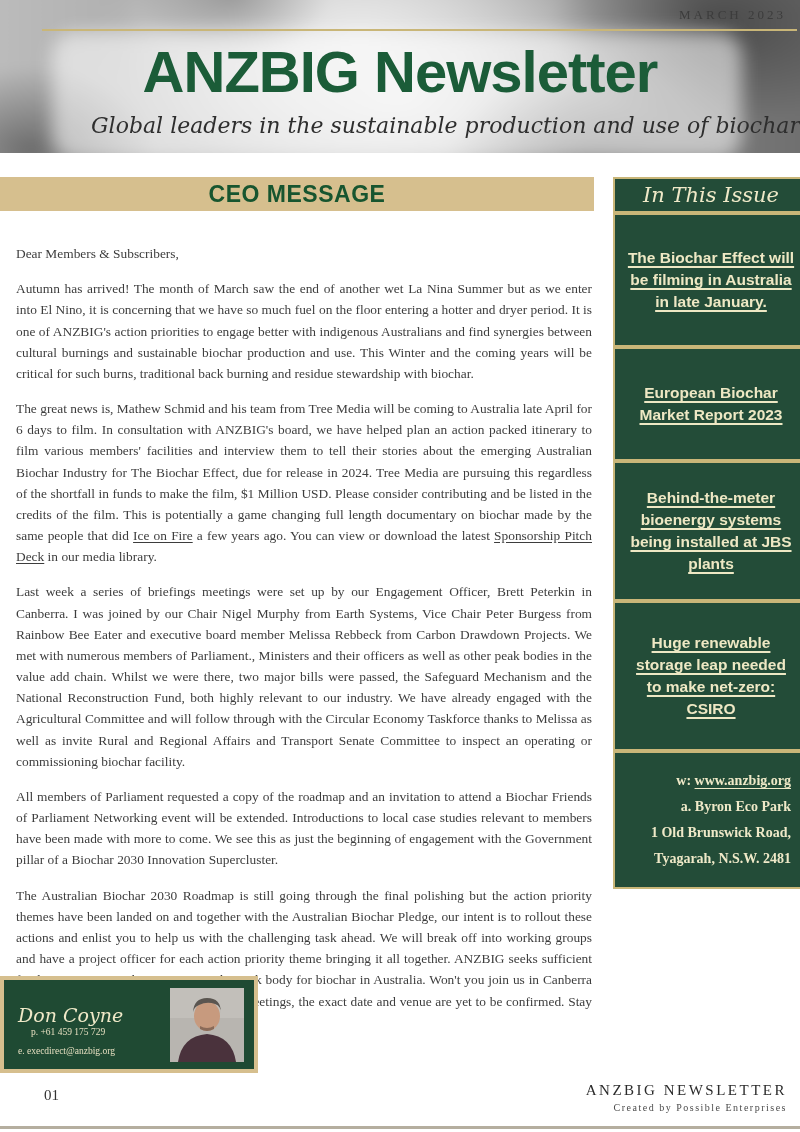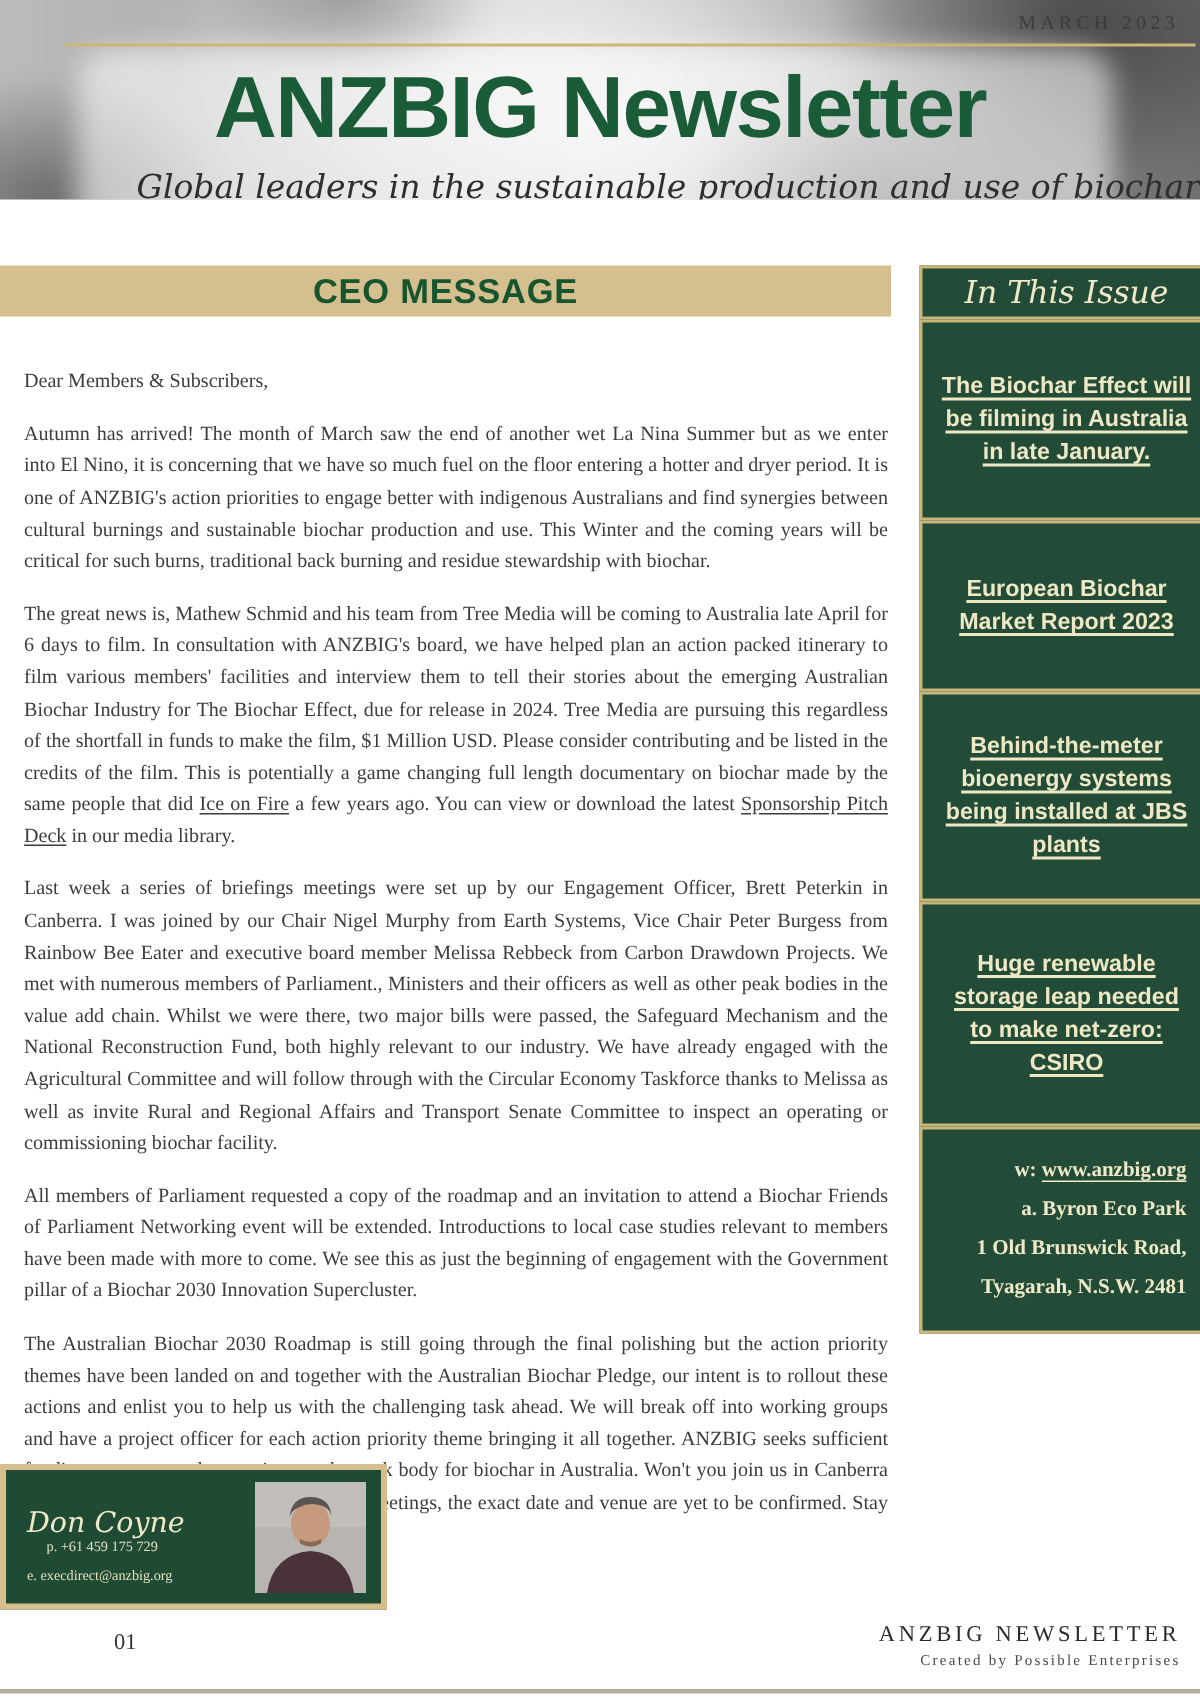--- a/index.html
+++ b/index.html
@@ -4,21 +4,21 @@
 <style>
   * { margin:0; padding:0; box-sizing:border-box; }
   html,body { background:#ffffff; }
   .page {
     position:relative; width:800px; height:1132px; margin:0 auto;
     background:#ffffff; overflow:hidden;
     font-family:"Liberation Serif", serif;
   }
 
   
-  .header { position:absolute; left:0; top:0; width:800px; height:133px; overflow:hidden; }
+  .header { position:absolute; left:0; top:0; width:800px; height:153px; overflow:hidden; }
   .header-texture {
     position:absolute; inset:-20px;
     background-color:#9c9c9c;
     background-image:
       radial-gradient(ellipse 180px 120px at 6% 88%, rgba(45,45,45,.55), transparent 70%),
       radial-gradient(ellipse 240px 150px at 88% 22%, rgba(30,30,30,.50), transparent 70%),
       radial-gradient(ellipse 200px 130px at 72% 95%, rgba(35,35,35,.45), transparent 70%),
       radial-gradient(ellipse 140px 90px at 30% 8%, rgba(60,60,60,.35), transparent 70%),
       radial-gradient(ellipse 320px 200px at 45% 30%, rgba(240,240,240,.85), transparent 75%),
       radial-gradient(ellipse 430px 250px at 50% 60%, rgba(255,255,255,.75), transparent 78%),
@@ -105,21 +105,21 @@
     font-family:"DejaVu Serif", serif; font-style:italic; font-size:19px; color:#efe9c8;
   }
   .sig-line { position:absolute; left:14px; font-size:9.5px; color:#e6dfc0; font-family:"Liberation Serif", serif; }
   .sig-phone { top:47px;padding-left:13px; }
   .sig-email { top:66px; }
   .sig-photo { position:absolute; right:10px; top:8px; width:74px; height:74px; }
 
   
   .page-number {
     position:absolute; left:44px; top:1087px;
-    font-family:"Liberation Serif", serif; font-size:15px; color:#333;margin-left:32px;
+    font-family:"Liberation Serif", serif; font-size:15px; color:#333;
   }
   .footer-brand { position:absolute; right:13px; top:1082px; text-align:right; }
   .footer-brand .fb-title {
     font-family:"Liberation Serif", serif; font-size:15px; letter-spacing:2.5px; color:#2b2b2b;
   }
   .footer-brand .fb-credit {
     margin-top:3px; font-family:"Liberation Serif", serif; font-size:10px;
     letter-spacing:1.5px; color:#4a4a4a;
   }
   .footer-rule { position:absolute; left:0; top:1126px; width:800px; height:3px; background:#b5ae9f; }

